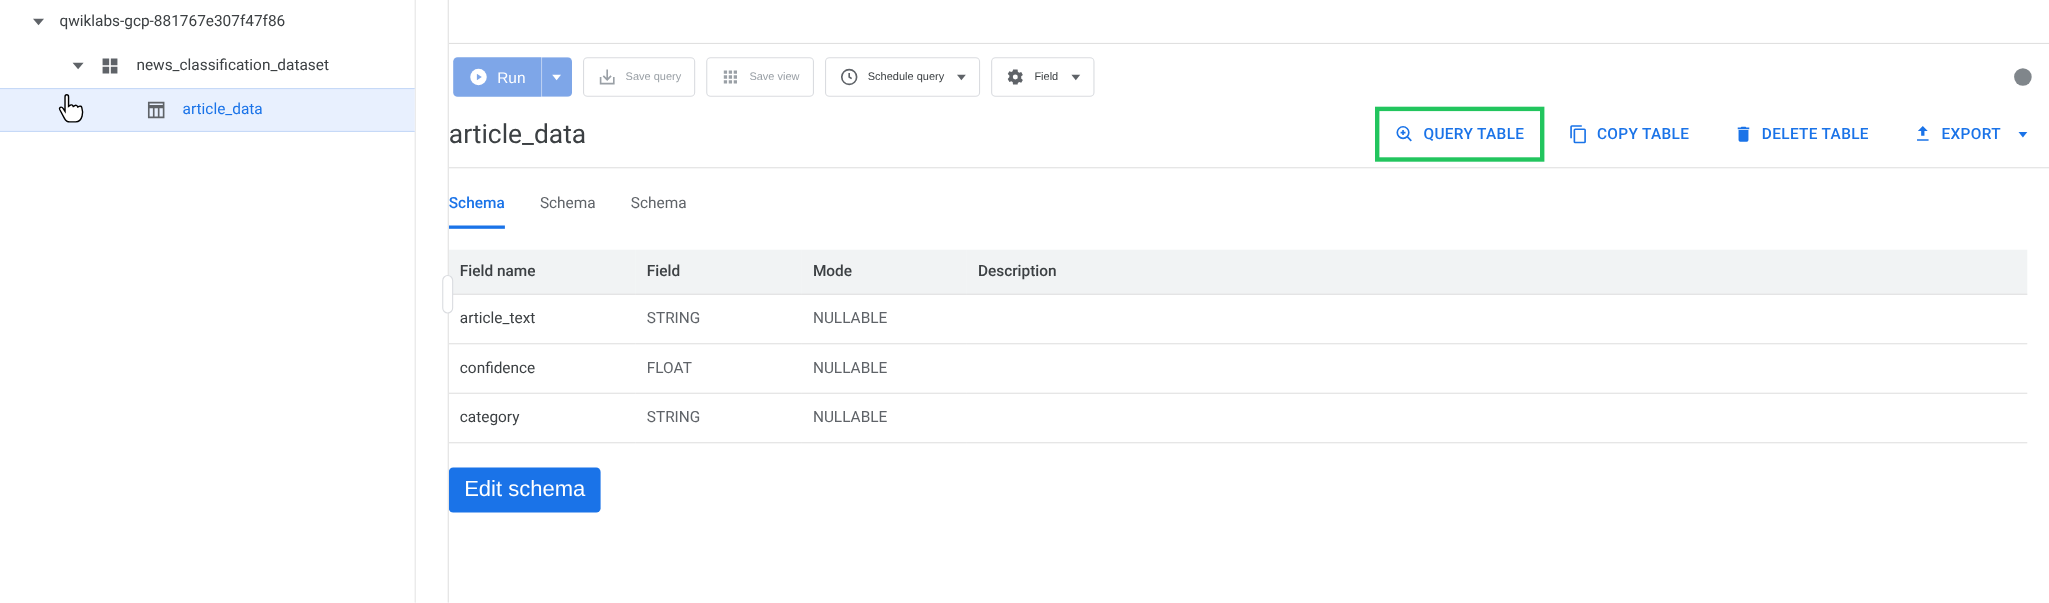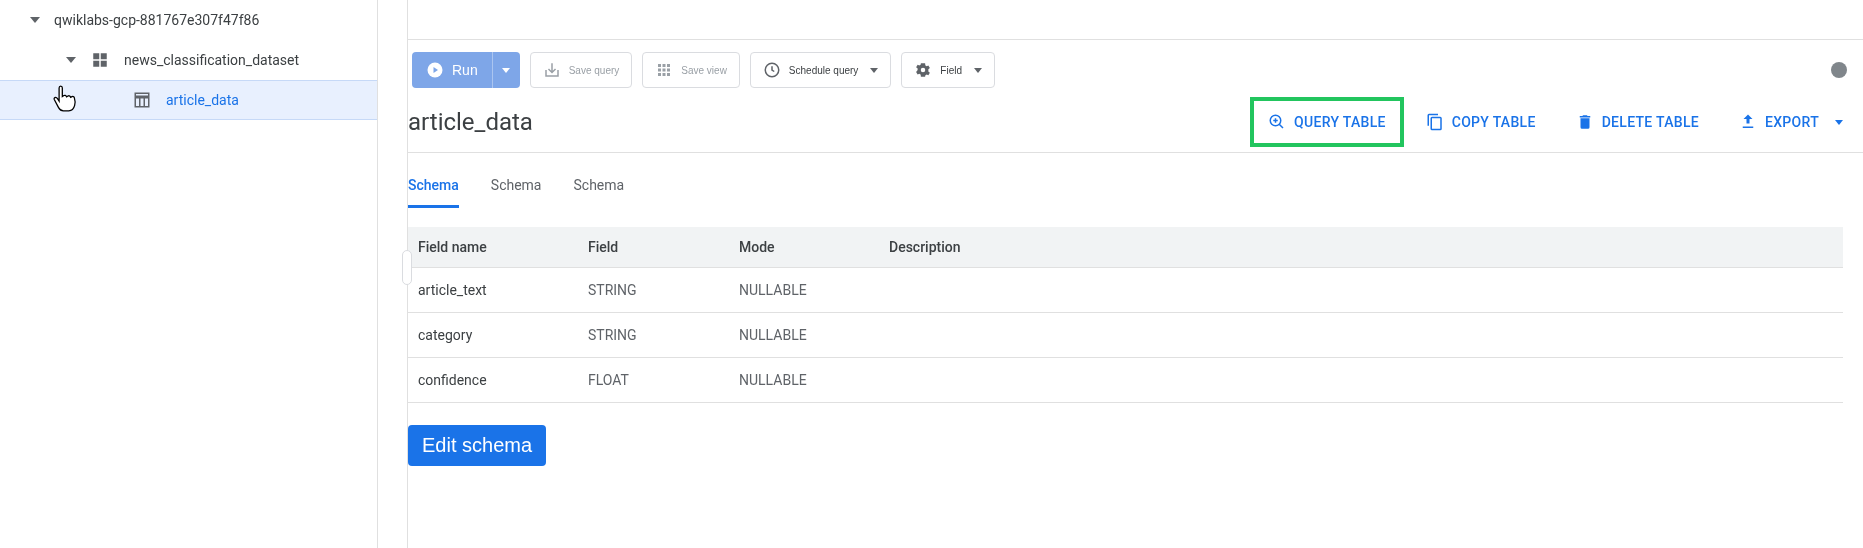--- a/index.html
+++ b/index.html
@@ -421,29 +421,29 @@
         </tr>
       </thead>
       <tbody>
         <tr>
           <td>article_text</td>
           <td>STRING</td>
           <td>NULLABLE</td>
           <td></td>
         </tr>
         <tr>
+          <td>confidence</td>
+          <td>FLOAT</td>
+          <td>NULLABLE</td>
+          <td></td>
+        </tr>
+        <tr>
           <td>category</td>
           <td>STRING</td>
           <td>NULLABLE</td>
           <td></td>
         </tr>
-        <tr>
-          <td>confidence</td>
-          <td>FLOAT</td>
-          <td>NULLABLE</td>
-          <td></td>
-        </tr>
       </tbody>
     </table>
 
     <button class="edit-schema-btn">Edit schema</button>
   </div>
 </div>
 
 </body></html>

